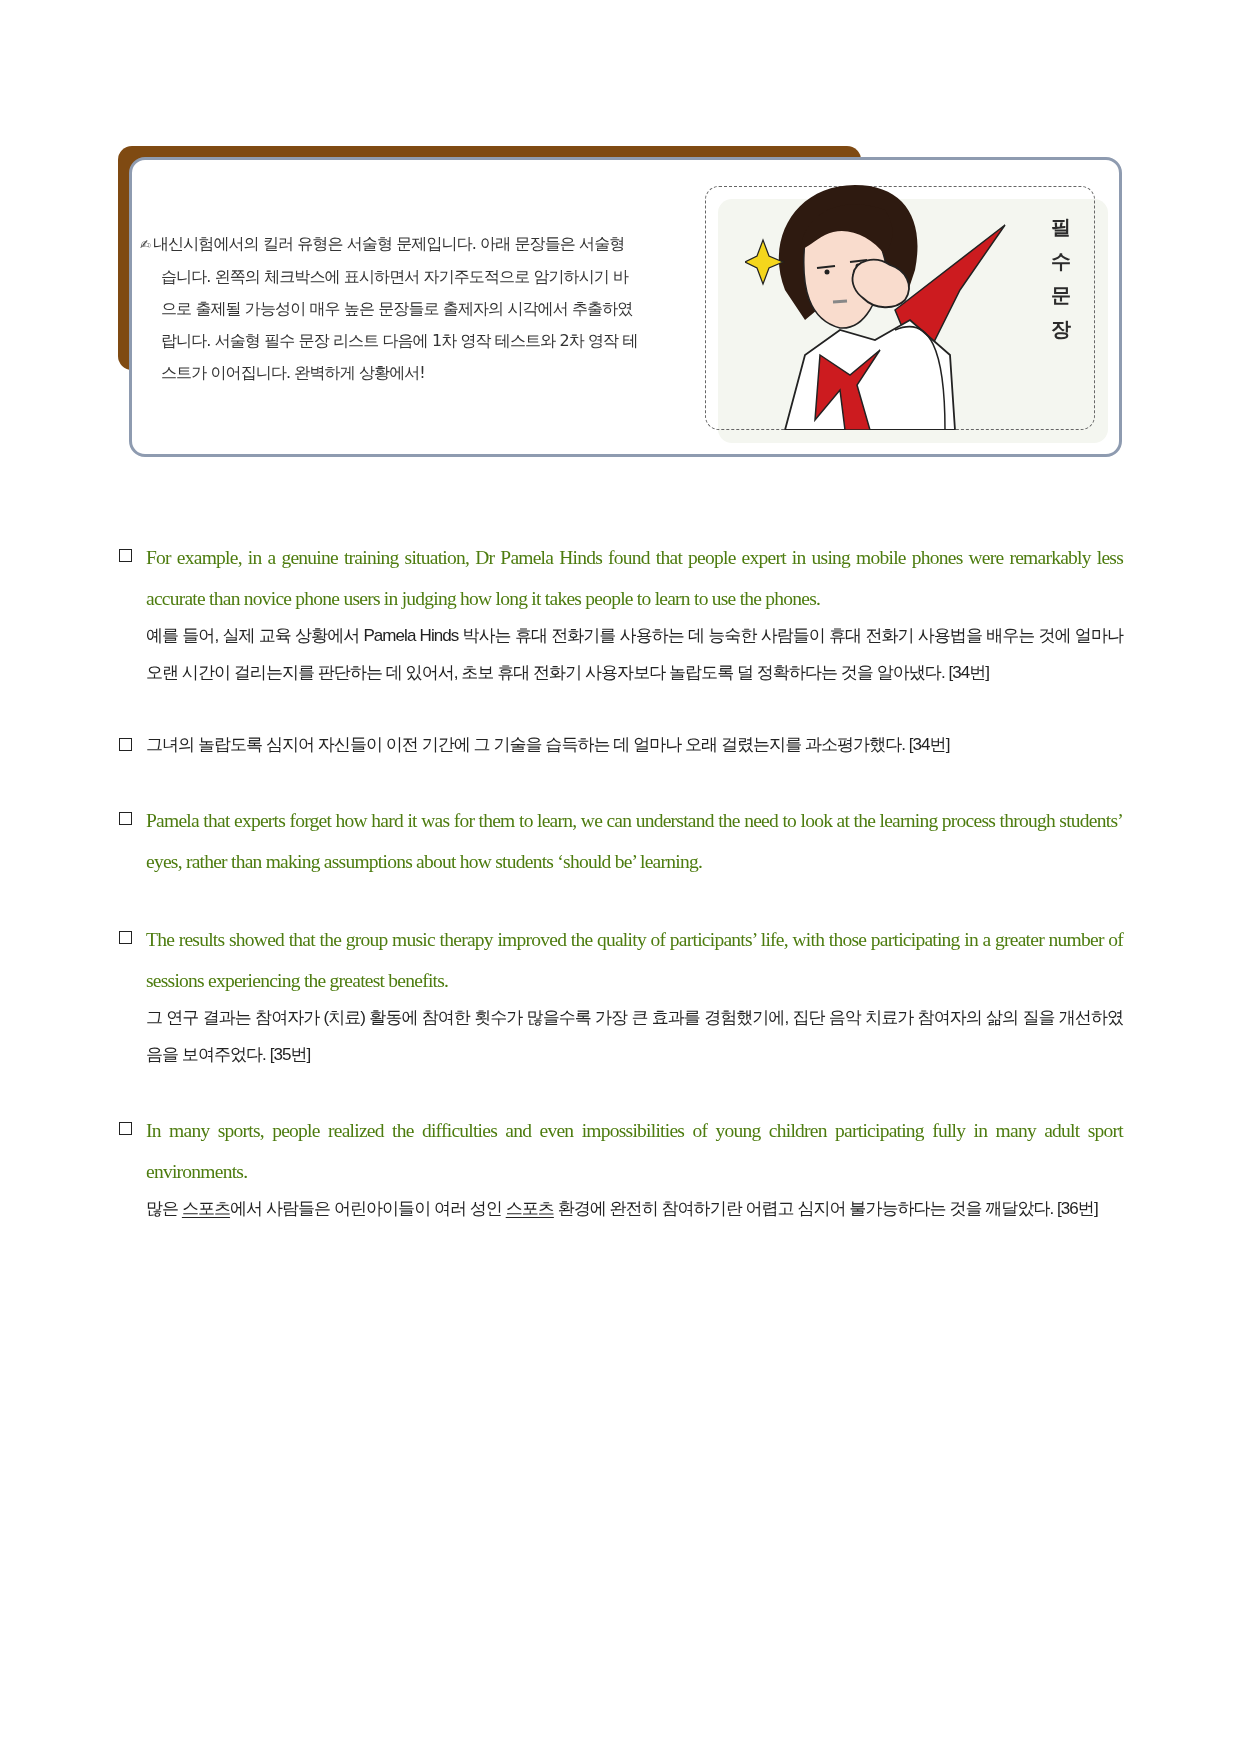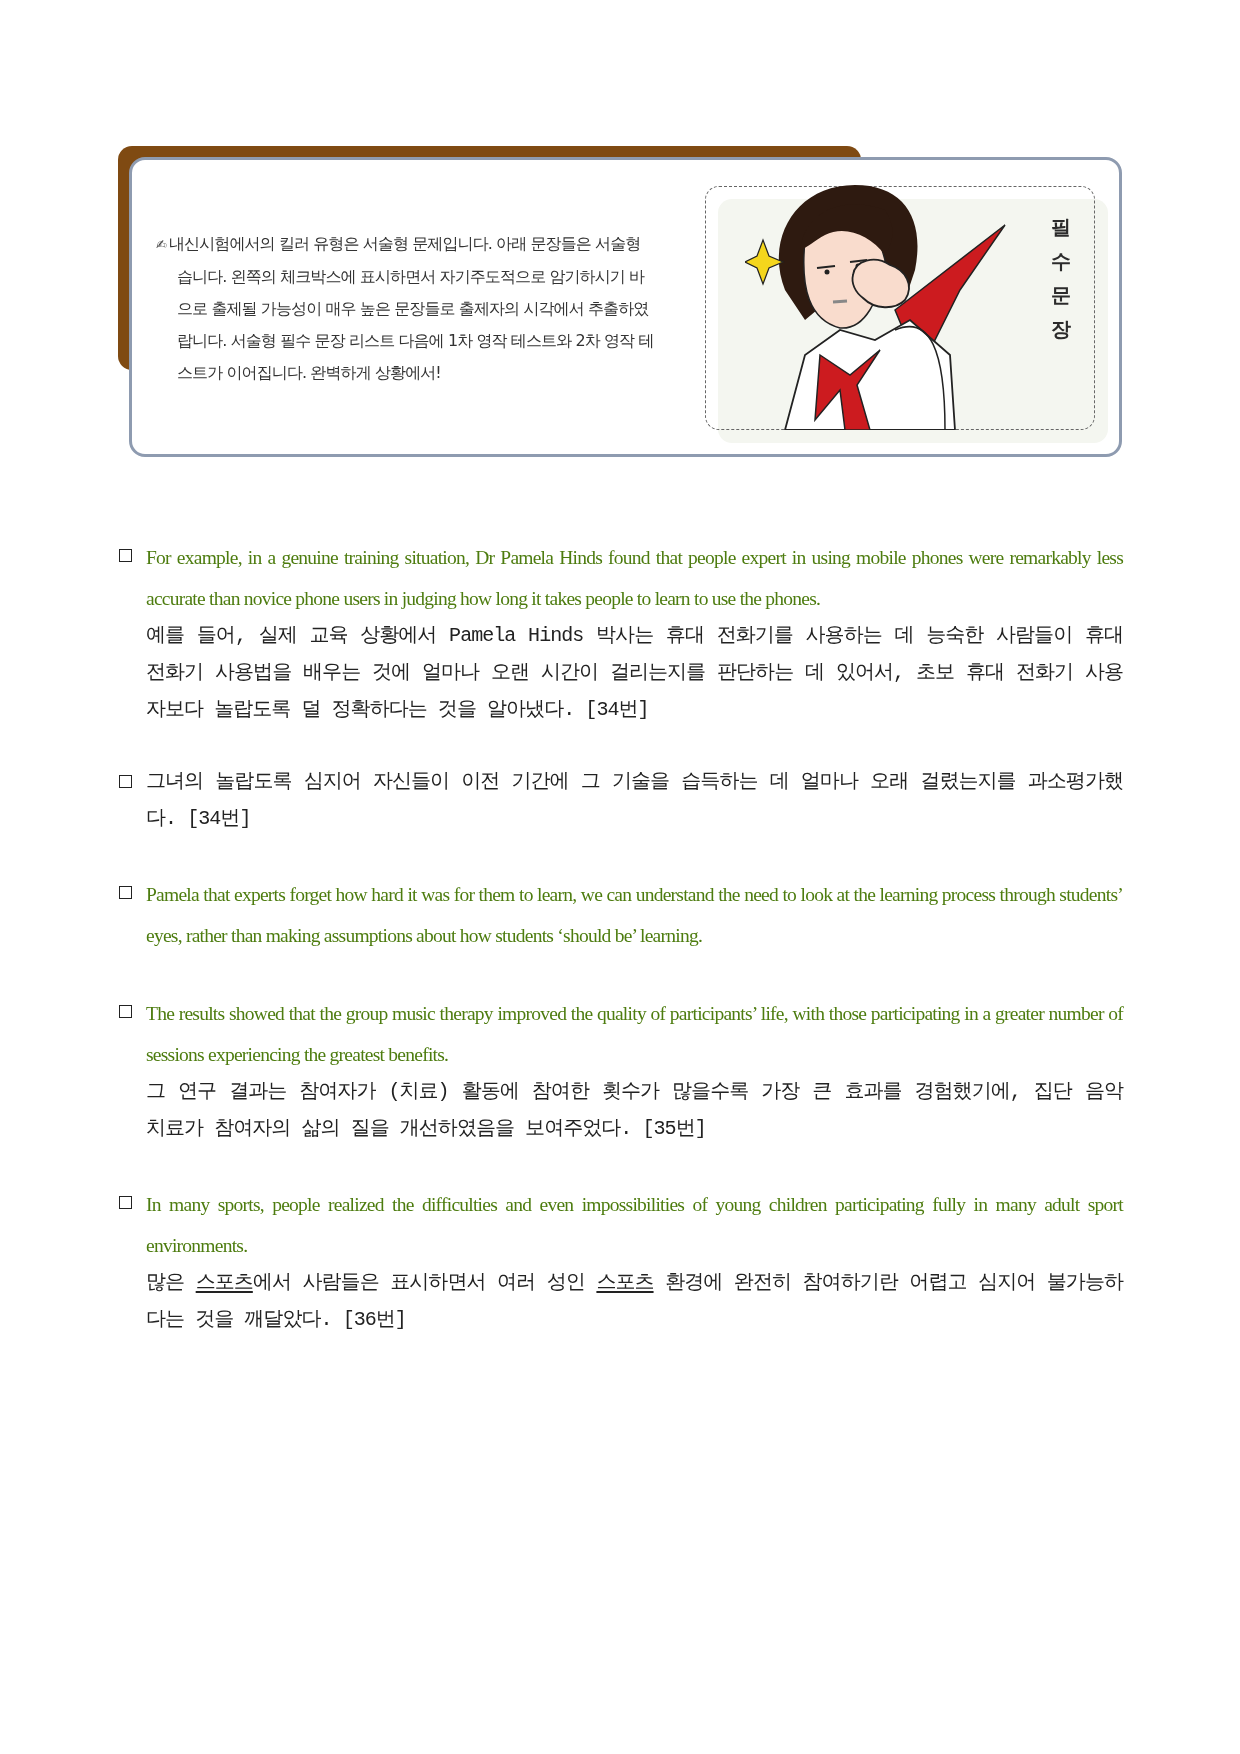--- a/index.html
+++ b/index.html
@@ -9,21 +9,21 @@
   .tab-back {
     position: absolute; left: 118px; top: 146px; width: 743px; height: 224px;
     background: #7f4a12; border-radius: 14px;
   }
   .intro-box {
     position: absolute; left: 129px; top: 157px; width: 993px; height: 300px;
     background: #ffffff; border: 3px solid #8e9bb0; border-radius: 16px;
     box-sizing: border-box;
   }
   .intro-text {
-    position: absolute; left: 156px; top: 228px; width: 520px;
+    position: absolute; left: 140px; top: 228px; width: 520px;
     font-family: "DejaVu Sans", sans-serif; font-size: 16px; line-height: 32px;
     color: #333333; letter-spacing: -0.9px;
   }
   .intro-text .pen { font-size: 13px; color: #444; margin-right: 3px; }
   .intro-text .line { display: block; padding-left: 21px; white-space: nowrap; }
   .intro-text .line.first { padding-left: 0; }
 
   .illus-frame {
     position: absolute; left: 705px; top: 186px; width: 390px; height: 244px;
     border: 1.5px dashed #666; border-radius: 14px; box-sizing: border-box;
@@ -48,21 +48,21 @@
   .checkbox {
     position: absolute; left: 1px; top: 12px; width: 13px; height: 13px;
     border: 1.3px solid #222; box-sizing: border-box; background: #fff;
     cursor: pointer;
   }
   .en {
     font-family: "Liberation Serif", "DejaVu Serif", serif; font-size: 19.5px;
     line-height: 41px; color: #4d7c0f; letter-spacing: -0.75px; text-align: justify;
   }
   .ko {
-    font-family: Liberation Mono, monospace; font-size: 20px; line-height: 37px;
+    font-family: Liberation Sans, sans-serif; font-size: 17px; line-height: 37px;
     color: #222; letter-spacing: -0.95px; text-align: justify; margin-top: -2px;
   }
   .ko u { text-decoration: underline; text-underline-offset: 3px; }
 </style>
 </head>
 <body>
 
 <div class="tab-back"></div>
 <div class="intro-box"></div>
 
@@ -131,16 +131,16 @@
 
   <div class="item">
     <div class="checkbox"></div>
     <div class="en">The results showed that the group music therapy improved the quality of participants’ life, with those participating in a greater number of sessions experiencing the greatest benefits.</div>
     <div class="ko"><span>그 연구 결과는 참여자가 (치료) 활동에 참여한 횟수가 많을수록 가장 큰 효과를 경험했기에, 집단 음악 치료가 참여자의 삶의 질을 개선하였음을 보여주었다.</span> <span>[35번]</span></div>
   </div>
 
   <div class="item">
     <div class="checkbox"></div>
     <div class="en">In many sports, people realized the difficulties and even impossibilities of young children participating fully in many adult sport environments.</div>
-    <div class="ko"><span>많은 </span><u>스포츠</u><span>에서 사람들은 표시하면서 여러 성인 </span><u>스포츠</u><span> 환경에 완전히 참여하기란 어렵고 심지어 불가능하다는 것을 깨달았다.</span> <span>[36번]</span></div>
+    <div class="ko"><span>많은 </span><u>스포츠</u><span>에서 사람들은 어린아이들이 여러 성인 </span><u>스포츠</u><span> 환경에 완전히 참여하기란 어렵고 심지어 불가능하다는 것을 깨달았다.</span> <span>[36번]</span></div>
   </div>
 
 </div>
 
 </body></html>

